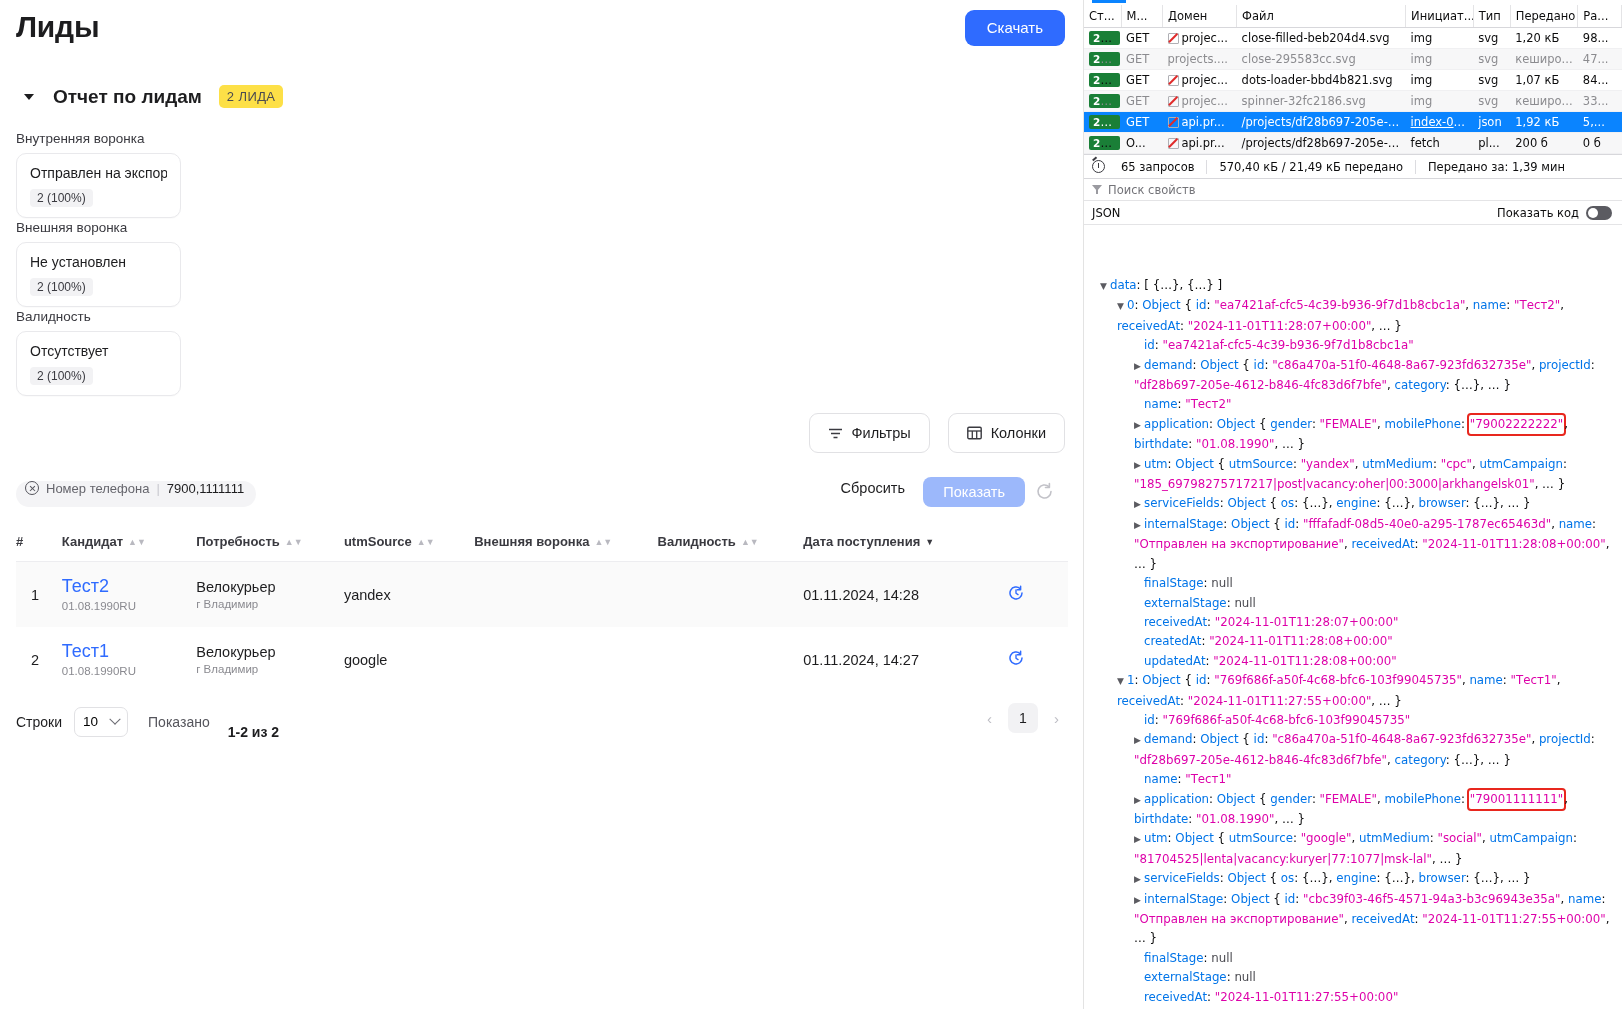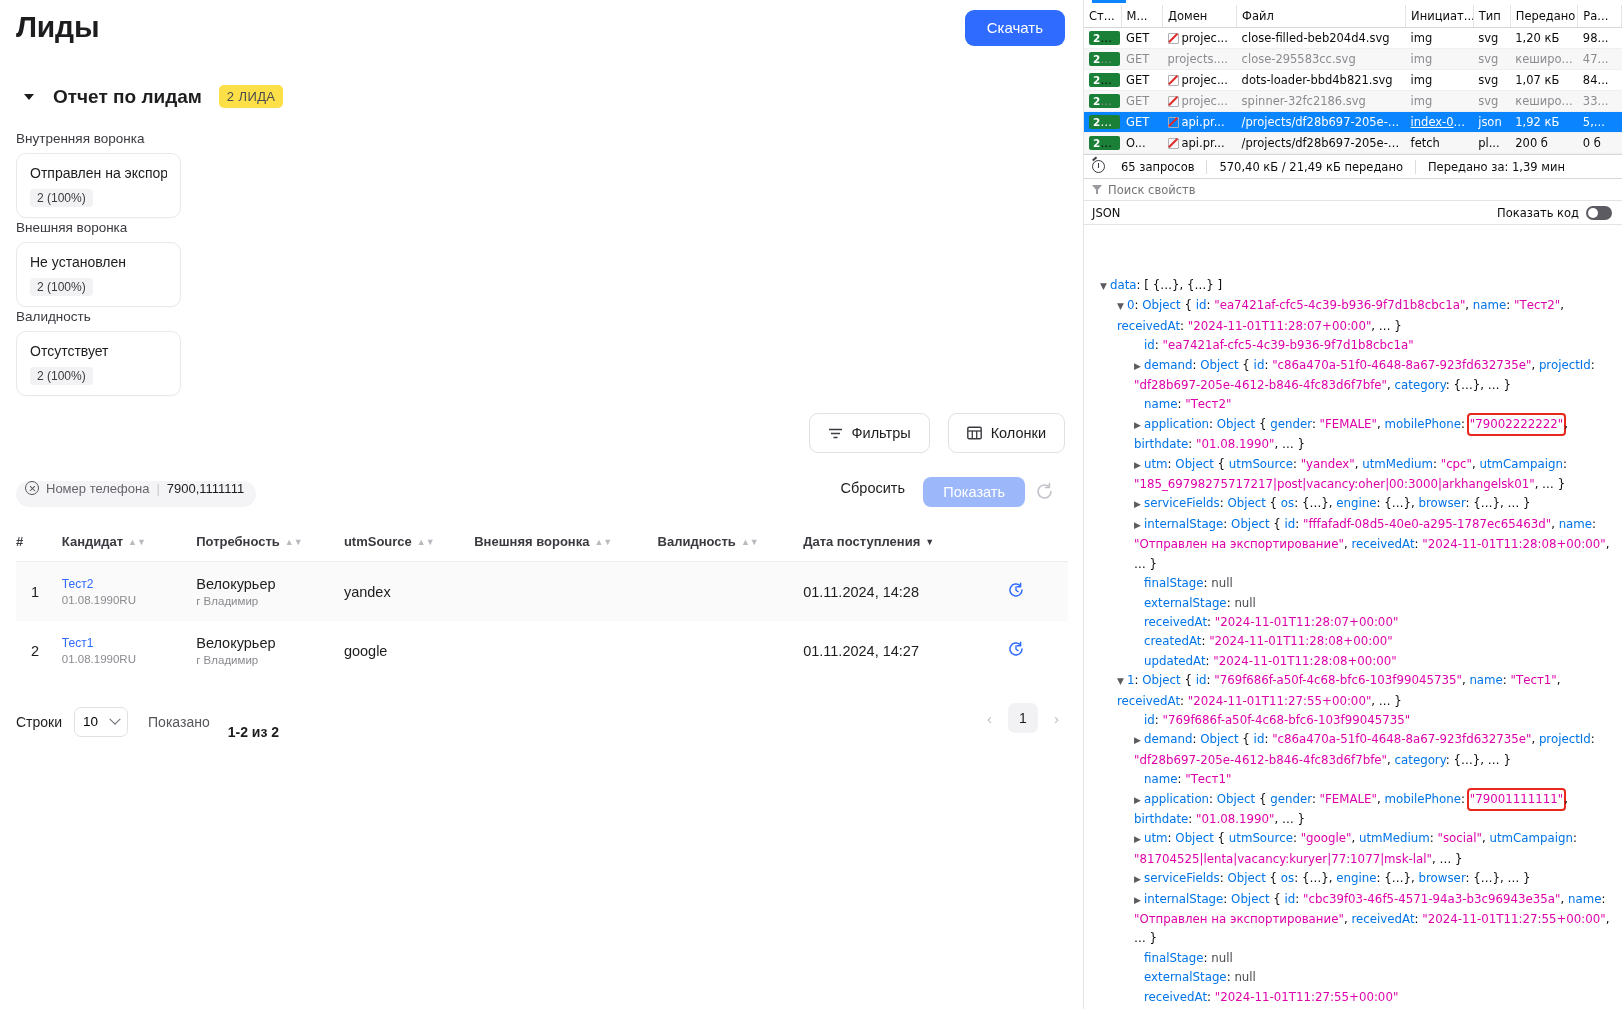--- a/index.html
+++ b/index.html
@@ -112,21 +112,21 @@
   .lead-table { position: absolute; left: 16px; top: 528px; width: 1052px; border-collapse: collapse; }
   .lead-table th {
     text-align: left; font-size: 13px; font-weight: 600; color: #3a3a40;
     padding: 6px 0 12px 0; border-bottom: 1px solid #ededf0; white-space: nowrap;
   }
   .sort-ic { display: inline-block; margin-left: 5px; color: #b9b9c0; font-size: 9px; line-height: 9px; vertical-align: 1px; }
   .sort-ic.active { color: #3a3a40; }
   .lead-table td { padding: 14px 0; font-size: 14.5px; color: #1d1d1f; vertical-align: middle; }
   .row-alt td { background: #fafafa; }
   .lead-table tr td:first-child { padding-left: 15px; }
-  .cand-link { color: #2f6bff; font-size: 12px; display: block; cursor: pointer; }
+  .cand-link { color: #2f6bff; font-size: 18px; display: block; cursor: pointer; }
   .cand-sub { color: #8a8a90; font-size: 11.5px; margin-top: 3px; }
   .need-main { font-size: 14.5px; }
   .need-sub { color: #8a8a90; font-size: 11.5px; margin-top: 3px; }
   .row-action { color: #2f6bff; cursor: pointer; }
 
   .col-num { width: 45px; }
   .col-cand { width: 132px; }
   .col-need { width: 145px; }
   .col-utm { width: 128px; }
   .col-ext { width: 180px; }

